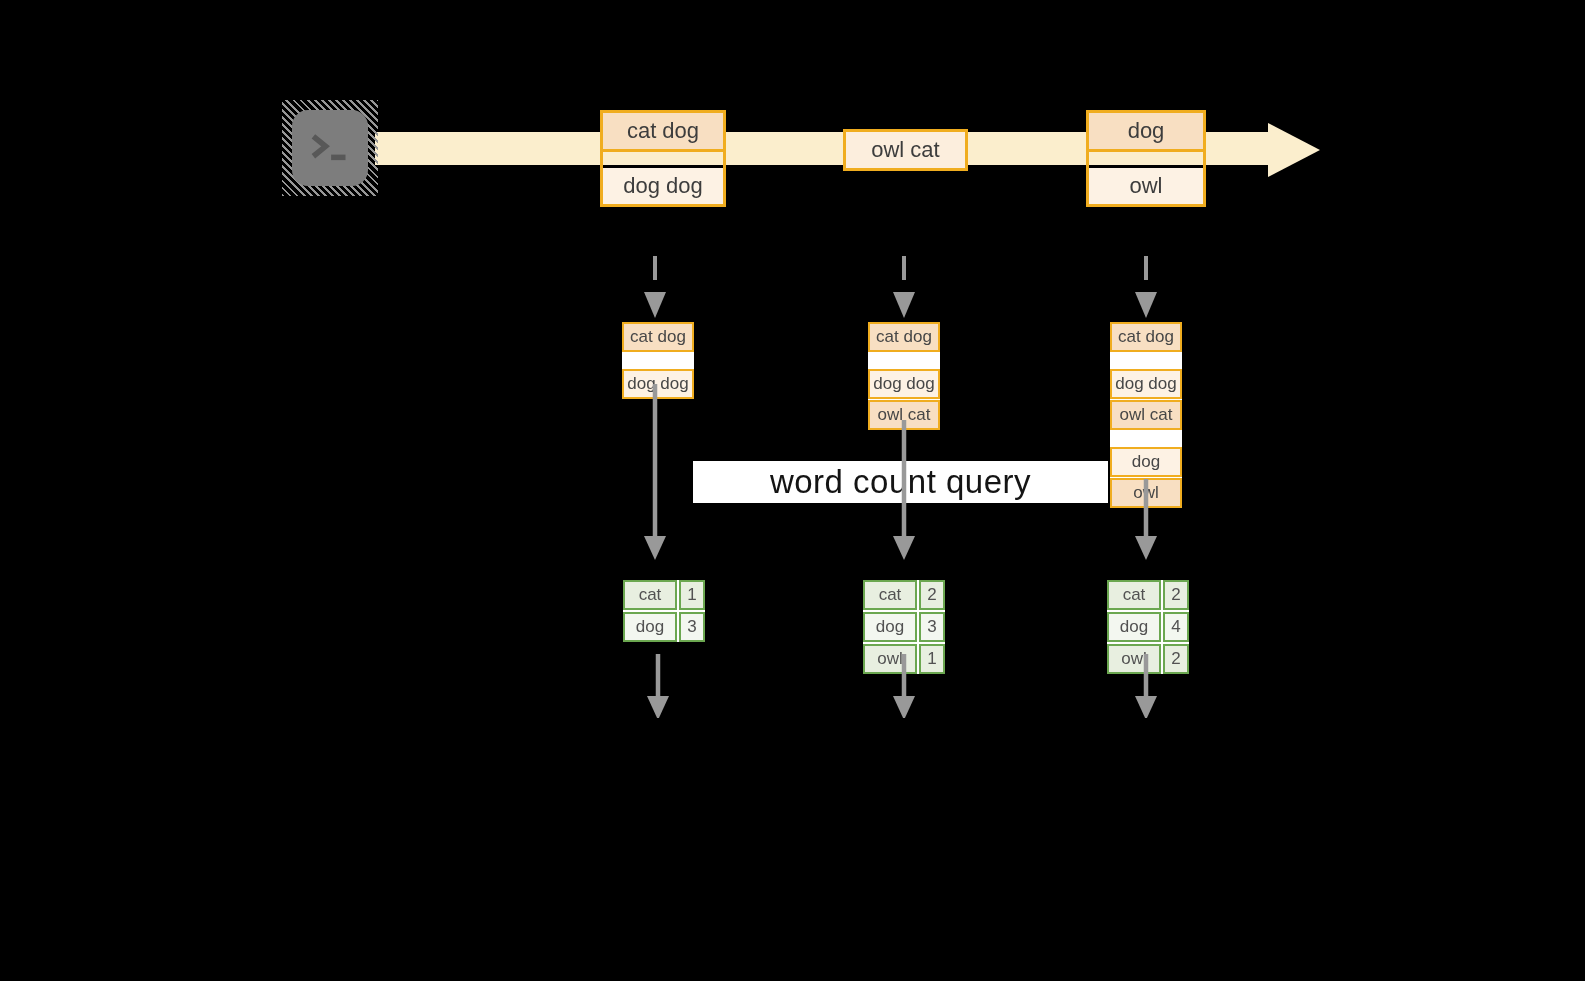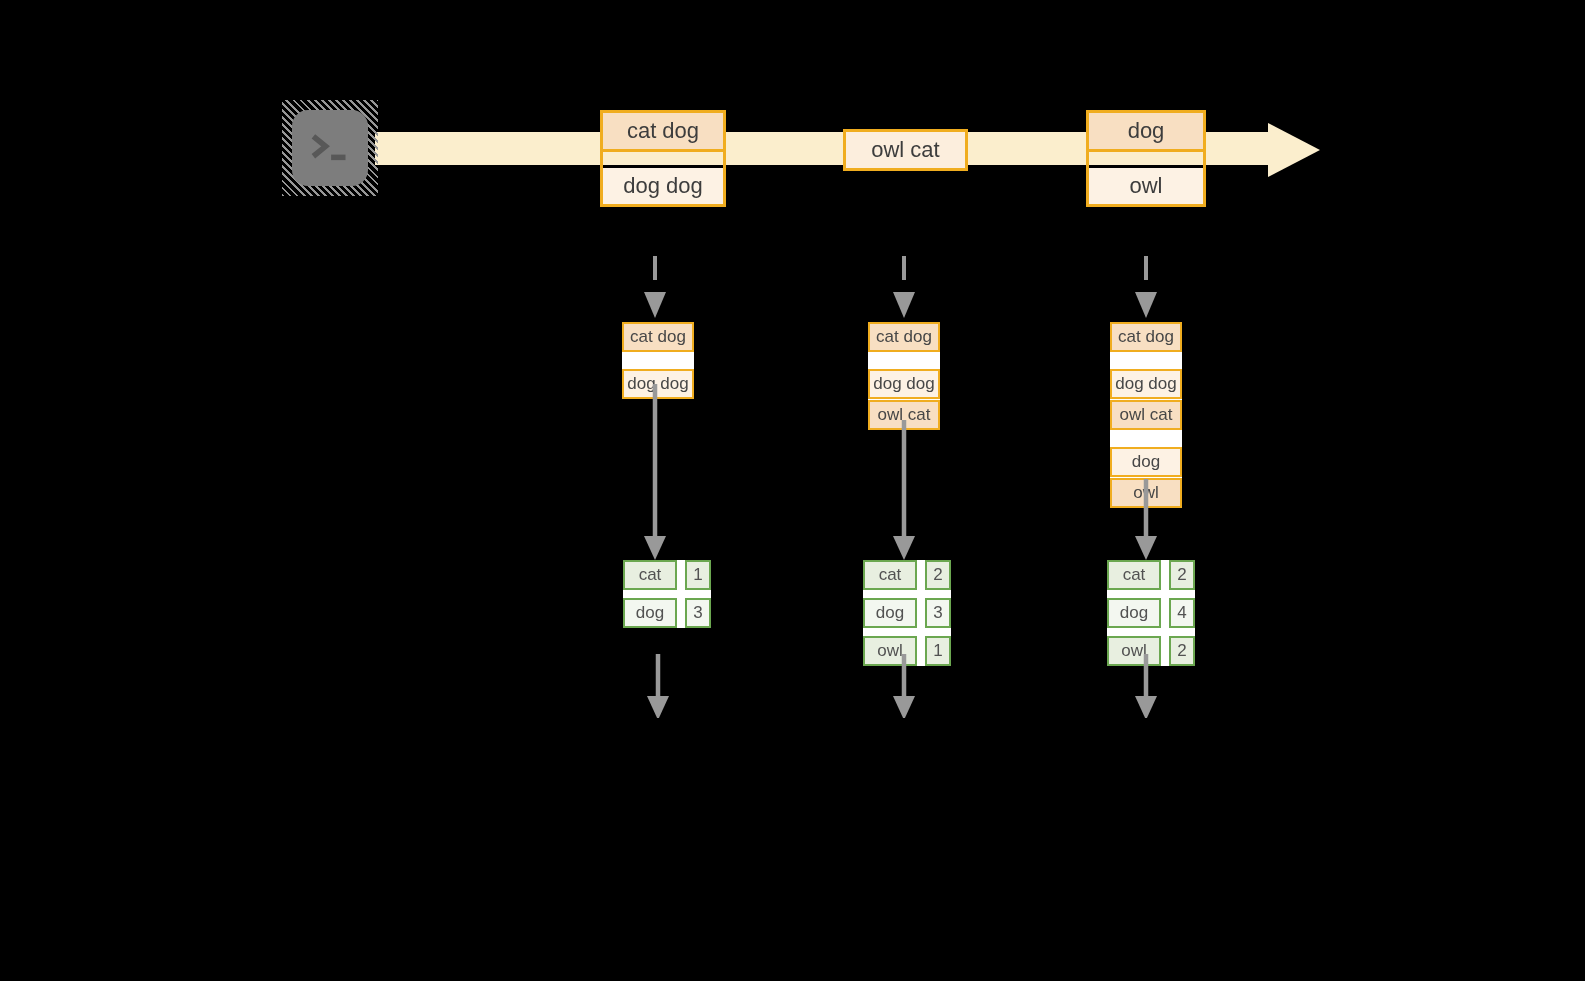--- a/index.html
+++ b/index.html
@@ -20,21 +20,21 @@
   
   .tlbox{position:absolute;box-sizing:border-box;border:3px solid var(--gold);z-index:2;}
   .tlrow{height:36px;display:flex;align-items:center;justify-content:center;font-size:22px;color:#3d3d3d;}
   .tlrow.divider{border-bottom:3px solid var(--gold);}
   .peach{background:var(--peach);} .cream{background:var(--cream);margin-top:16px;} .cream2{background:var(--cream2);}
   
   .stack{position:absolute;background:#ffffff;display:flex;flex-direction:column;gap:1px;z-index:2;width:72px;}
   .srow{box-sizing:border-box;border:2px solid var(--gold);height:30px;display:flex;align-items:center;justify-content:center;
         font-size:17px;color:#474747;}
   
-  .wtable{position:absolute;background:#ffffff;display:grid;grid-template-columns:54px 26px;gap:8px;z-index:2;}
+  .wtable{position:absolute;background:#ffffff;display:grid;grid-template-columns:54px 26px;gap:2px;z-index:2;margin-top:20px;}
   .wcell{box-sizing:border-box;border:2px solid var(--green);height:30px;display:flex;align-items:center;justify-content:center;
          font-size:17px;color:#525252;}
   .gf1{background:var(--g1);} .gf2{background:var(--g2);}
   
   .arr{position:absolute;z-index:2;}
   
   .banner{position:absolute;left:693px;top:461px;width:415px;height:42px;background:#ffffff;z-index:1;
           display:flex;align-items:center;justify-content:center;font-size:33px;font-weight:400;
           color:#141414;letter-spacing:0.5px;}
 </style>
@@ -89,20 +89,21 @@
     <div class="srow peach">owl cat</div>
   </div>
   <div class="stack" style="left:1110px;top:322px;">
     <div class="srow peach">cat dog</div>
     <div class="srow cream">dog dog</div>
     <div class="srow peach">owl cat</div>
     <div class="srow cream">dog</div>
     <div class="srow peach">owl</div>
   </div>
 
+  <div class="banner">word count query</div>
 
   <svg class="arr" style="left:644px;top:384px;" width="22" height="176">
     <line x1="11" y1="0" x2="11" y2="154" stroke="#999999" stroke-width="4.5"></line>
     <polygon points="0,152 22,152 11,176" fill="#999999"></polygon>
   </svg>
   <svg class="arr" style="left:893px;top:420px;" width="22" height="140">
     <line x1="11" y1="0" x2="11" y2="118" stroke="#999999" stroke-width="4.5"></line>
     <polygon points="0,116 22,116 11,140" fill="#999999"></polygon>
   </svg>
   <svg class="arr" style="left:1135px;top:479px;" width="22" height="81">

